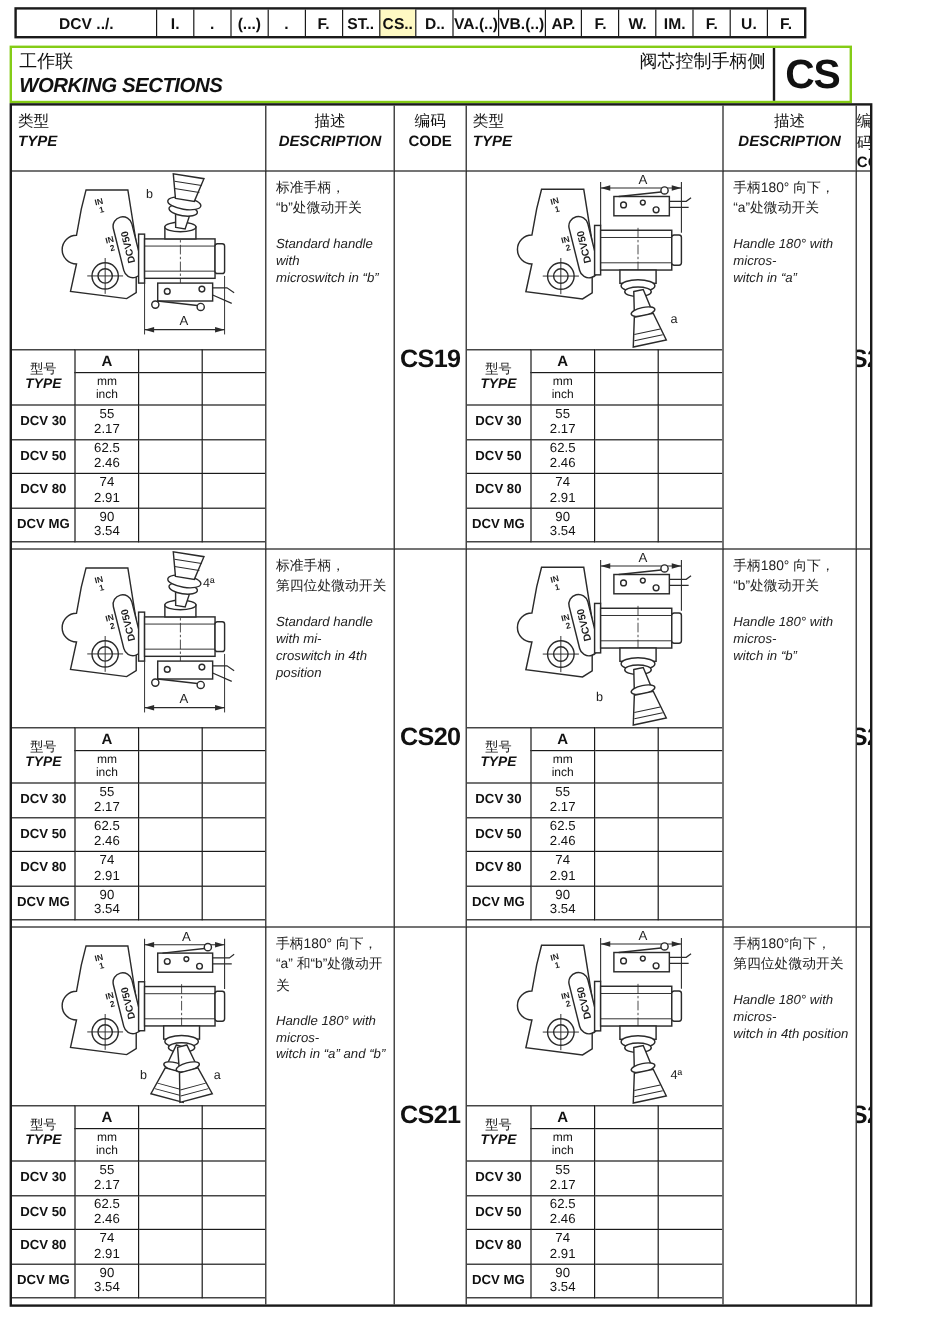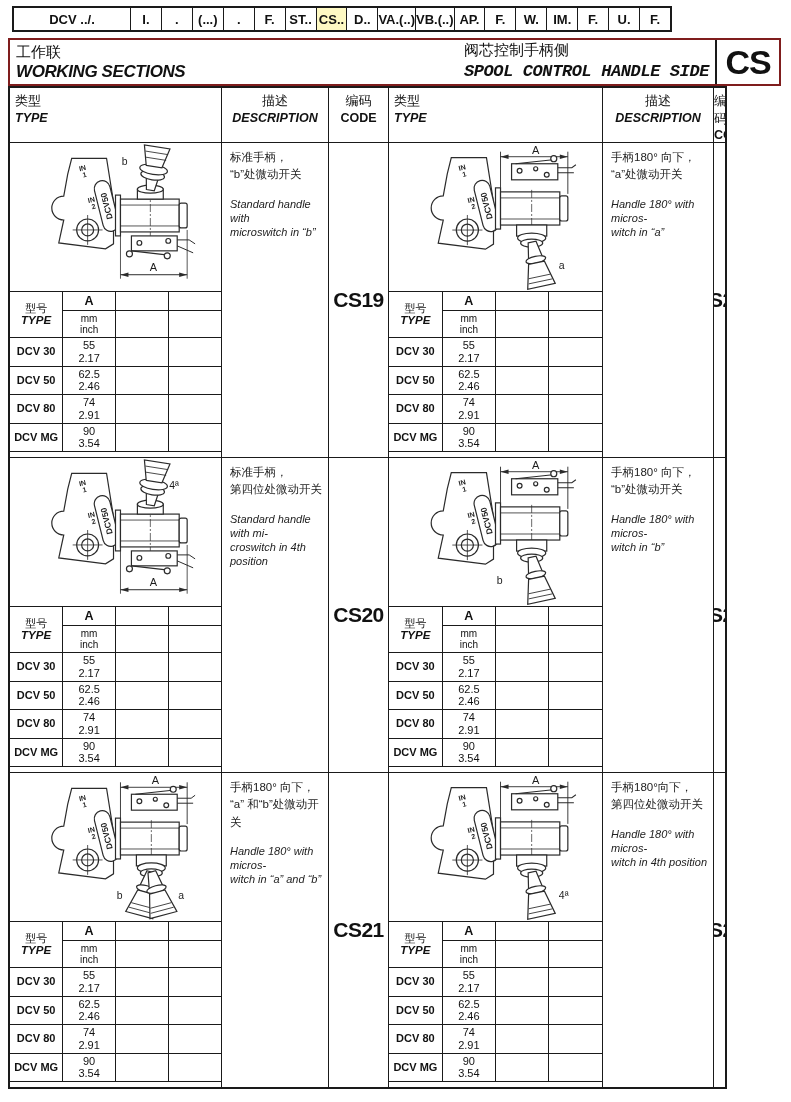--- a/index.html
+++ b/index.html
@@ -7,24 +7,24 @@
         font-family:"Liberation Sans",sans-serif;color:#111;}
   
   .tabbar{position:absolute;left:12px;top:6px;width:660px;height:26px;
           border:2px solid #1a1a1a;display:flex;box-sizing:border-box;}
   .tab{flex:1;display:flex;align-items:center;justify-content:center;
        font-weight:bold;font-size:13px;white-space:nowrap;}
   .tab+.tab{border-left:1.5px solid #1a1a1a;}
   .tab.wide{flex:0 0 116px;}
   .tab.selected{background:#fef9c3;}
   
-  .titleblock{position:absolute;left:8px;top:38px;width:773px;height:48px;
-              border:2px solid #7f1d1d;display:flex;box-sizing:border-box;}
+  .titleblock{position:absolute;left:8px;top:38px;width:702px;height:48px;
+              border:2px solid #84cc16;display:flex;box-sizing:border-box;}
   .tleft{display:flex;flex-direction:column;align-items:flex-start;padding:2px 6px;}
-  .tright{display:flex;flex-direction:column;align-items:flex-start;margin-left:auto;padding:2px 6px 2px 0;font-family:Liberation Mono, monospace;}
+  .tright{display:flex;flex-direction:column;align-items:flex-start;margin-left:auto;padding:2px 6px 2px 0;}
   .zh-title{font-size:15px;line-height:1.3;}
   .en-title{font-size:17px;font-weight:bold;font-style:italic;letter-spacing:-0.4px;line-height:1.2;}
   .cscell{width:62px;flex:0 0 62px;border-left:2px solid #1a1a1a;display:flex;align-items:center;
           justify-content:center;font-size:34px;font-weight:bold;letter-spacing:-1px;}
   
   .maintable{position:absolute;left:8px;top:86px;width:719px;height:1003px;
              border:2px solid #1a1a1a;box-sizing:border-box;display:grid;
              grid-template-columns:211px 107px 60px 214px 111px 1fr;
              grid-template-rows:54px 315px 315px 1fr;}
   .maintable>div{border-left:1.5px solid #1a1a1a;border-top:1.5px solid #1a1a1a;
@@ -87,21 +87,20 @@
       <div class="tab">F.</div>
     </div>
 
   <div class="titleblock">
     <div class="tleft">
       <span class="zh-title">工作联</span>
       <span class="en-title">WORKING SECTIONS</span>
     </div>
     <div class="tright">
       <span class="zh-title">阀芯控制手柄侧</span>
-      <span class="en-title">SPOOL CONTROL HANDLE SIDE</span>
     </div>
     <div class="cscell">CS</div>
   </div>
 
   <div class="maintable">
 
     <div class="hcell left">
       <div>类型</div>
       <div class="hen">TYPE</div>
     </div>

